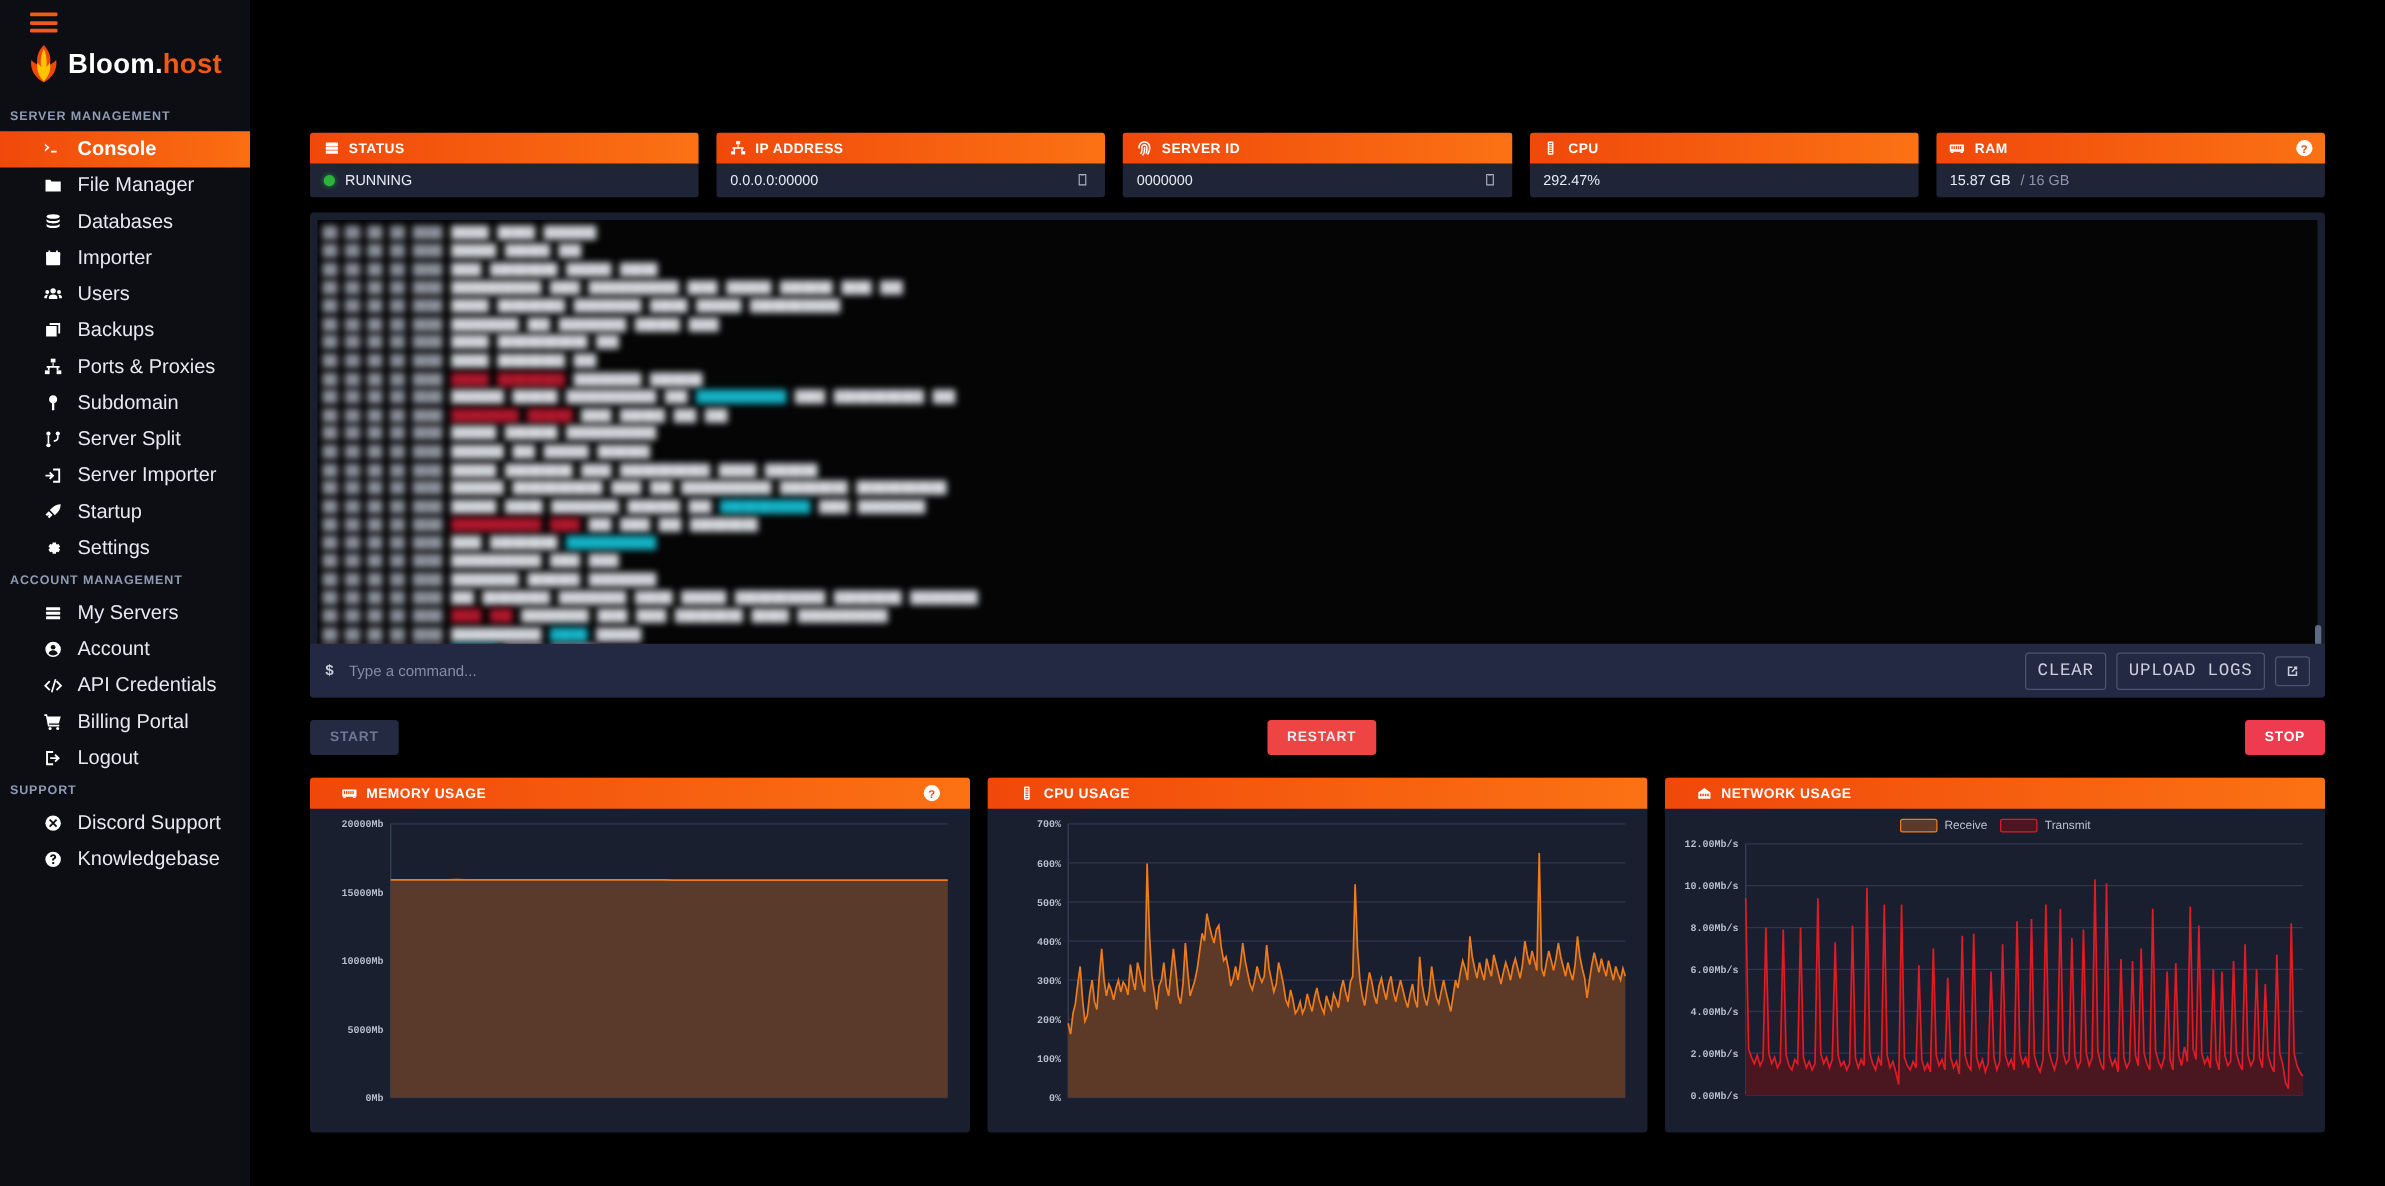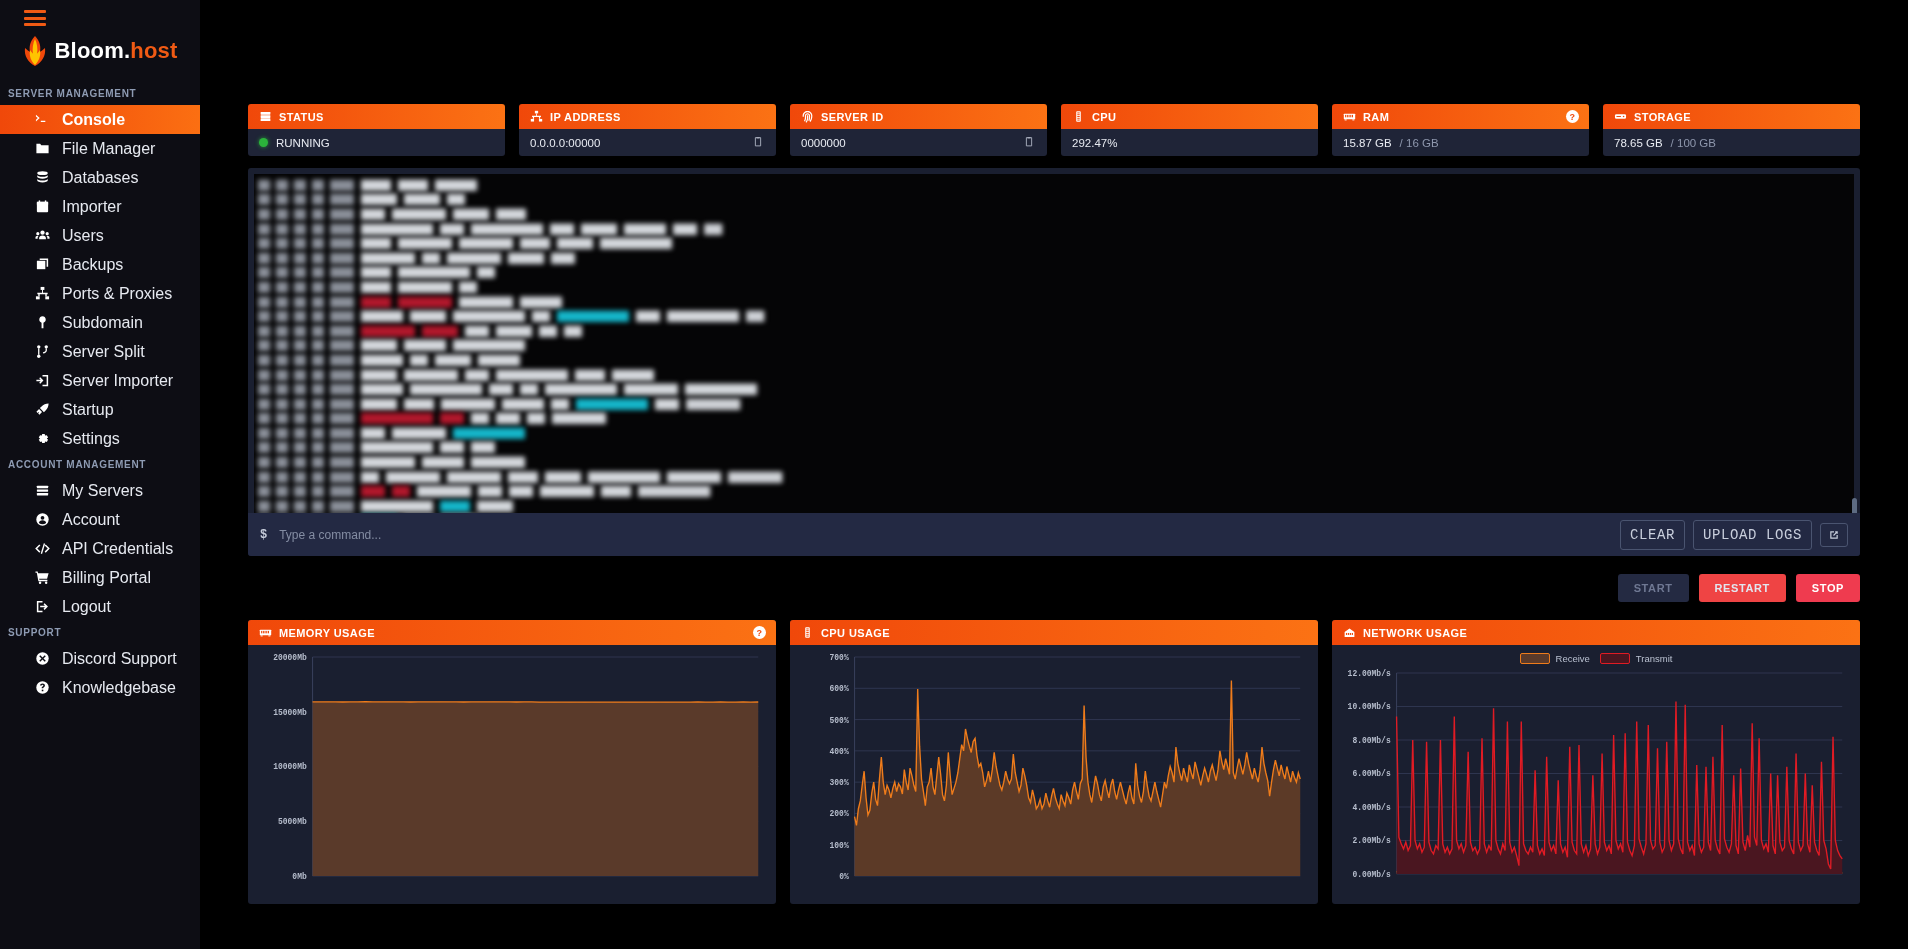--- a/index.html
+++ b/index.html
@@ -62,21 +62,21 @@
   .main {
     flex: 1; height: 949px;
     background: #000000;
     padding: 0 48px;
     position: relative;
     overflow: hidden;
   }
 
   
   .stats-row {
-    display: flex; gap: 14px; padding-top: 76px; margin-top: 28px;
+    display: flex; gap: 14px; padding-top: 106px;
   }
   .stat-card {
     flex: 1 1 0; min-width: 0;
     border-radius: 3px; overflow: hidden;
     box-shadow: 0 1px 3px rgba(0,0,0,.6);
   }
   .stat-head {
     height: 25px; display:flex; align-items:center; gap:7px;
     padding: 0 10px;
     background: linear-gradient(90deg, #f0480a 0%, #fb7214 100%);
@@ -157,41 +157,41 @@
   .cbtn {
     border:1px solid #4a5470; background:transparent; color:#c9cfdd;
     font-family:"Liberation Mono",monospace; font-size:14px; letter-spacing:.6px;
     padding: 6px 9px; border-radius:3px; cursor:pointer;
   }
   .cbtn.icon { padding: 5px 7px; display:flex; align-items:center; }
   .cbtn.icon svg { width:12px;height:12px; fill:#c9cfdd; }
 
   
   .power-row {
-    display:flex; justify-content:flex-end; gap:10px; margin-top: 18px;
+    display:flex; justify-content:space-between; gap:10px; margin-top: 18px;
   }
   .pbtn {
     font-size:11px; font-weight:700; letter-spacing:.6px;
     padding: 8px 16px; border-radius:3px; border:none; cursor:pointer;
     font-family:"Liberation Sans", sans-serif;
   }
   .pbtn.start   { background:#242a42; color:#6f7893; }
   .pbtn.restart { background:#ef4444; color:#e2e6ef; }
   .pbtn.stop    { background:#ef3b4f; color:#ffffff; }
 
   
   .charts-row { display:flex; gap:14px; margin-top: 18px; }
   .chart-card {
     flex: 1 1 0; min-width:0;
     background: #1a1f30;
     border-radius:3px; overflow:hidden;
     box-shadow: 0 1px 4px rgba(0,0,0,.6);
   }
   .chart-head {
-    height: 25px; display:flex; align-items:center; gap:7px; padding: 0 10px;
+    height: 25px; display:flex; align-items:center; gap:7px; padding: 0 24px;
     background: linear-gradient(90deg, #f0480a 0%, #fb7214 100%);
     color:#fff; font-size:11px; font-weight:700; letter-spacing:.4px;
   }
   .chart-head .hico{width:14px;height:14px;display:flex;align-items:center;justify-content:center;}
   .chart-head .hico svg{width:13px;height:13px;fill:#fff;}
   .chart-head .help{
     margin-left:auto;width:13px;height:13px;border-radius:50%;
     background:#fff;color:#f0480a;font-size:9px;font-weight:700;
     display:flex;align-items:center;justify-content:center;cursor:pointer;
   }
@@ -507,36 +507,20 @@
               <rect x="2" y="11.6" width="2.5" height="1.2"></rect>
               <rect x="11.5" y="11.6" width="2.5" height="1.2"></rect>
             </svg>
           </span>
           <span>RAM</span>
           <span class="help">?</span>
         </div>
         <div class="stat-body">
           <span>15.87 GB</span>
           <span class="muted">/ 16 GB</span>
-        </div>
-      </div>
-      <div class="stat-card">
-        <div class="stat-head">
-          <span class="hico">
-            <svg viewBox="0 0 16 16">
-              <rect x="1.2" y="5.2" width="13.6" height="5.6" rx="1.6"></rect>
-              <circle cx="11.8" cy="8" r="1" fill="#f0480a"></circle>
-              <rect x="3" y="7.4" width="5.5" height="1.2" fill="#f0480a"></rect>
-            </svg>
-          </span>
-          <span>STORAGE</span>
-        </div>
-        <div class="stat-body">
-          <span>78.65 GB</span>
-          <span class="muted">/ 100 GB</span>
         </div>
       </div>
     </section>
 
   <section class="console-box">
     <div class="console-screen" id="console-screen">
         <div class="log-line">
           <span class="lg-ts">██:██:██ ██ ████</span>
           <span class="lg-w">█████</span>
           <span class="lg-w">█████</span>

